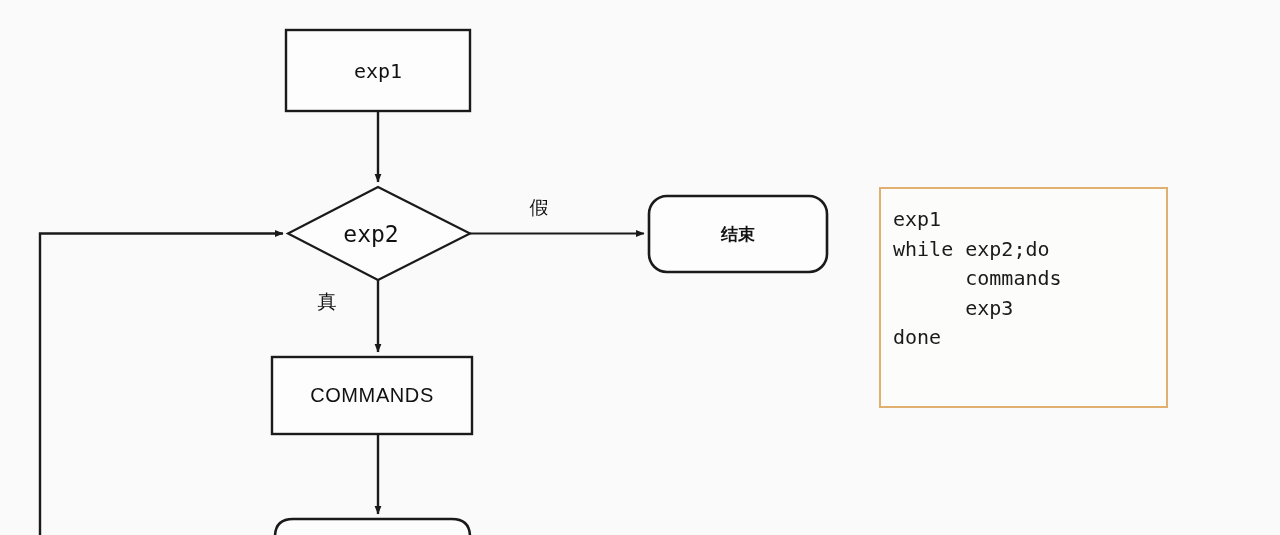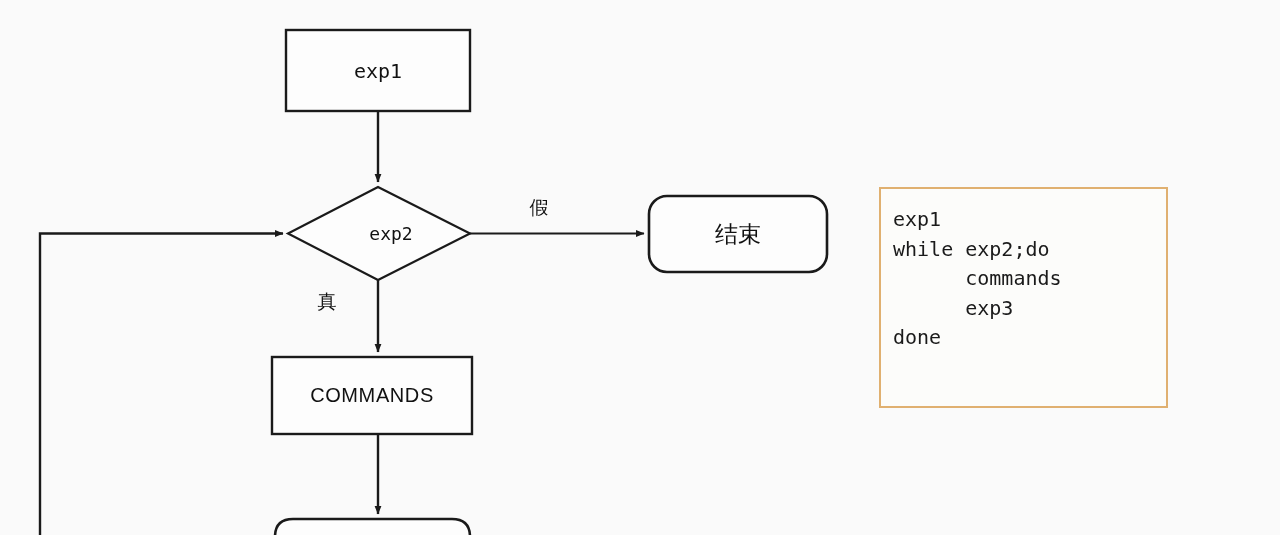--- a/index.html
+++ b/index.html
@@ -31,34 +31,35 @@
     color: #111111;
     white-space: pre;
     pointer-events: none;
   }
   #label-exp1 {
     left: 286px; top: 30px; width: 184px; height: 81px;
     font-size: 20px;
     font-family: "DejaVu Sans Mono", monospace;
   }
   #label-exp2 {
-    left: 300px; top: 187px; width: 182px; height: 93px;
-    font-size: 18px;
+    left: 280px; top: 187px; width: 182px; height: 93px;
+    font-size: 23px;
     font-family: "DejaVu Sans Mono", monospace;
     text-align: center;
   }
   #label-commands {
     left: 272px; top: 357px; width: 200px; height: 77px;
     font-size: 20px;
     letter-spacing: 0.6px;
   }
   #label-end {
     left: 649px; top: 196px; width: 178px; height: 76px;
-    font-size: 23px;
+    font-size: 17px;
     font-family: "DejaVu Sans", sans-serif;
+    font-weight: bold;
   }
   #label-true {
     left: 310px; top: 287px; width: 34px; height: 30px;
     font-size: 19px;
     font-family: "DejaVu Sans", sans-serif;
   }
   #label-false {
     left: 522px; top: 193px; width: 34px; height: 30px;
     font-size: 19px;
     font-family: "DejaVu Sans", sans-serif;

